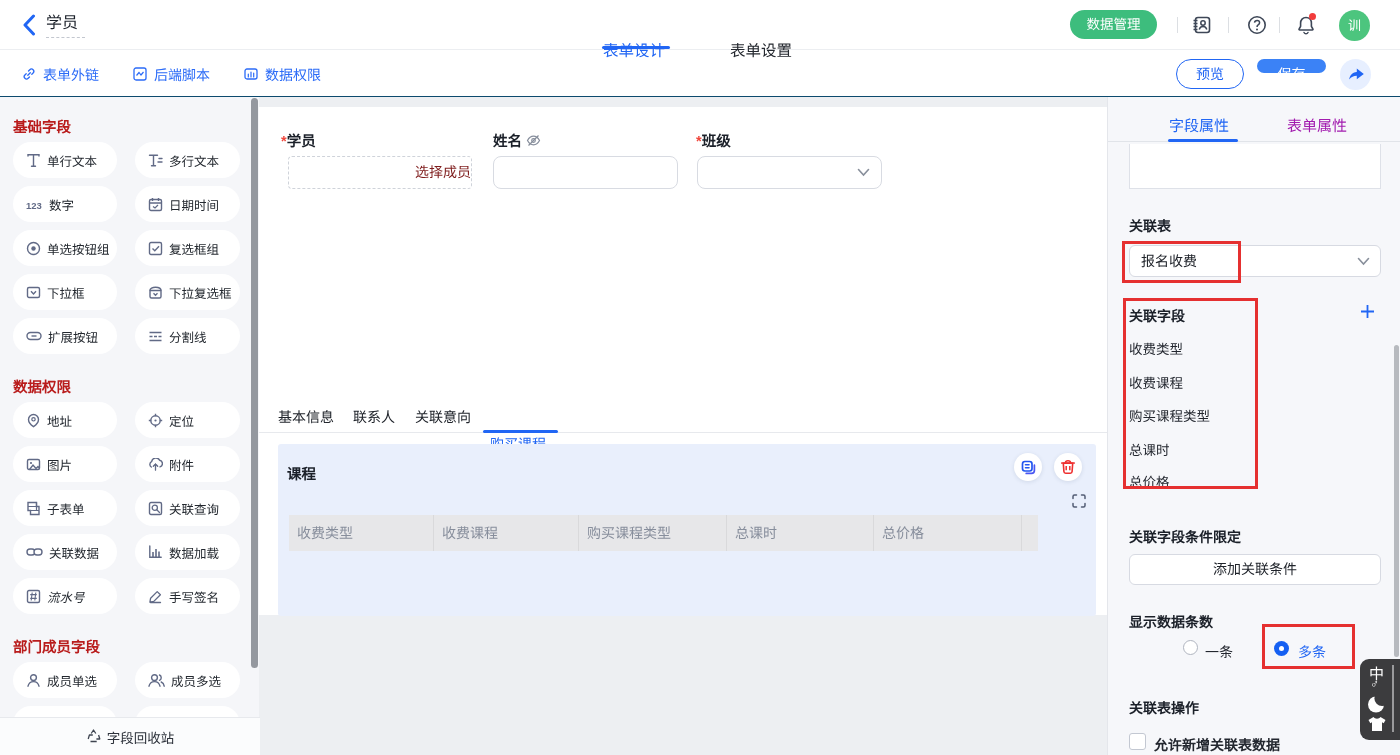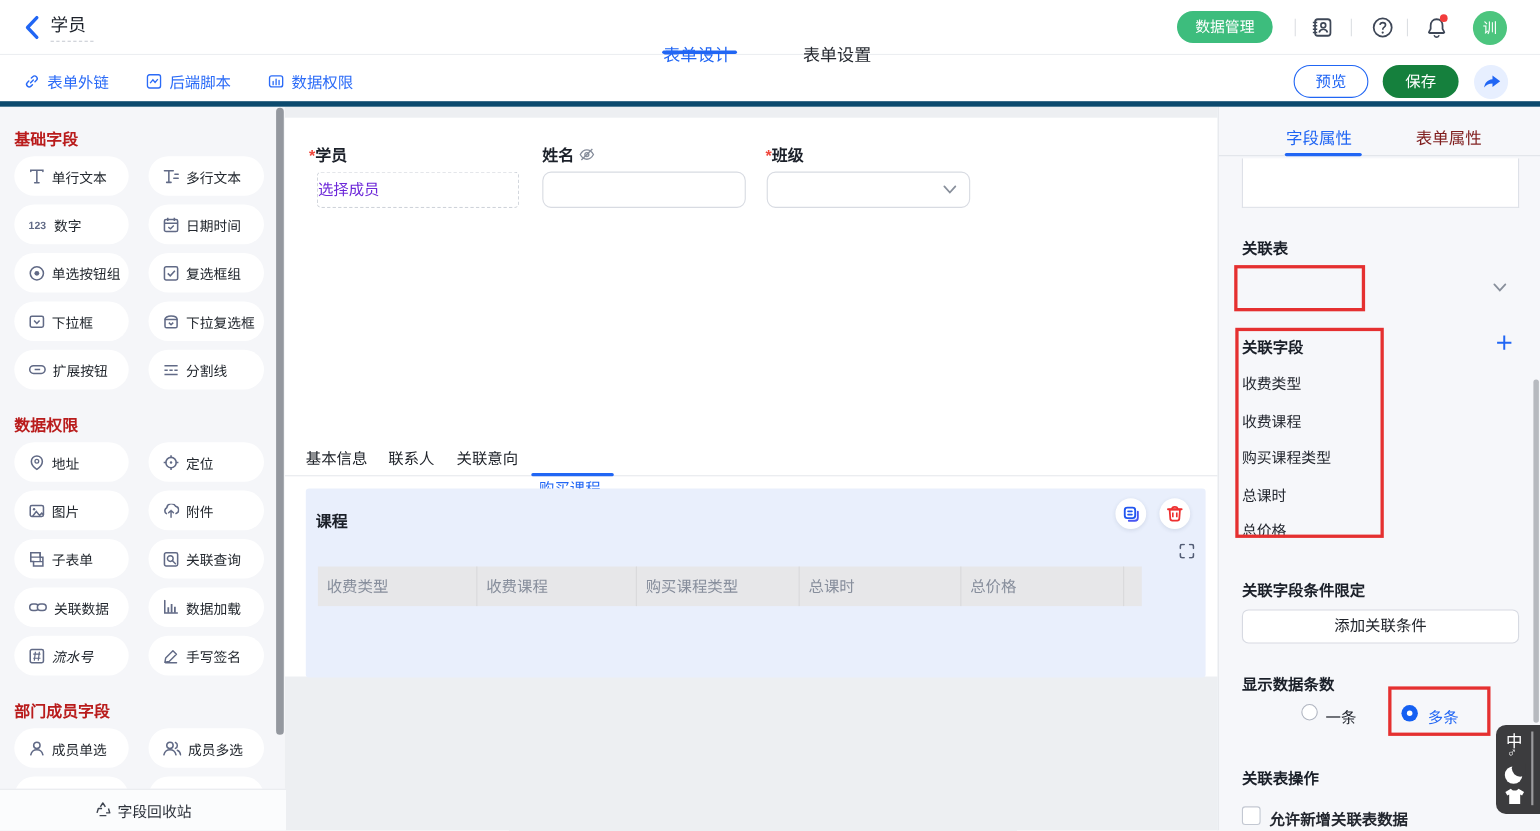--- a/index.html
+++ b/index.html
@@ -13,42 +13,42 @@
 .title{position:absolute;left:46px;top:9px;font-size:16px;color:#1b2029;border-bottom:1px dashed #c3c7cf;padding:0 7px 4px 0;}
 .toptab{position:absolute;top:11px;font-size:15.5px;height:28px;line-height:28px;color:#24282f;margin-top:26px;}
 .toptab.act{color:#2166f4;}
 .topunderline{position:absolute;left:602px;top:46px;width:68px;height:3px;background:#2166f4;border-radius:2px;}
 .gbtn{position:absolute;left:1070px;top:10px;width:87px;height:29px;border-radius:15px;background:#3dbd7d;color:#fff;font-size:13.5px;text-align:center;line-height:29px;}
 .vsep{position:absolute;top:17px;width:1px;height:16px;background:#dcdfe3;}
 .avatar{position:absolute;left:1339px;top:10px;width:31px;height:31px;border-radius:50%;background:#4cc57e;color:#fff;font-size:13px;text-align:center;line-height:31px;}
 .topicon{position:absolute;top:15px;width:20px;height:20px;color:#3e4757;}
 .beldot{position:absolute;left:1309px;top:13px;width:7px;height:7px;border-radius:50%;background:#f23c3c;}
 
-.toolbar{position:absolute;left:0;top:51px;width:1400px;height:46px;background:#fff;border-bottom:5px solid #0c4a6e;z-index:29;}
+.toolbar{position:absolute;left:0;top:51px;width:1400px;height:46px;background:#fff;border-bottom:1px solid #0c4a6e;z-index:29;}
 .tlink{position:absolute;top:0;height:46px;display:flex;align-items:center;color:#2b6bf7;font-size:14px;}
 .tlink svg{margin-right:7px;}
 .btn-preview{position:absolute;left:1176px;top:8px;width:68px;height:30px;border-radius:16px;border:1px solid #2166f4;color:#2166f4;font-size:14px;text-align:center;line-height:28px;background:#fff;}
-.btn-save{position:absolute;left:1257px;top:8px;width:69px;height:30px;border-radius:16px;background:#15803d;color:#fff;font-size:14px;text-align:center;line-height:30px;}
+.btn-save{position:absolute;left:1257px;top:8px;width:69px;height:14px;border-radius:16px;background:#3b82f6;color:#fff;font-size:14px;text-align:center;line-height:30px;}
 .btn-share{position:absolute;left:1340px;top:8px;width:31px;height:31px;border-radius:50%;background:#e7efff;}
 
 .sidebar{position:absolute;left:0;top:97px;width:259px;height:658px;background:#f5f6f9;overflow:hidden;}
 .sectitle{position:absolute;left:13px;font-size:14.5px;font-weight:bold;color:#b91c1c;}
 .pill{position:absolute;height:36px;background:#fff;border-radius:18px;display:flex;align-items:center;font-size:12.5px;color:#23282f;}
 .pill svg{margin:0 6px 0 13px;flex:none;color:#616a86;}
 .pill.c1{left:13px;width:104px;}
 .pill.c2{left:135px;width:105px;}
 .sb-scroll{position:absolute;left:251px;top:98px;width:7px;height:570px;background:#94989f;border-radius:4px;z-index:10;}
 .recyclebar{position:absolute;left:0;top:717px;width:260px;height:38px;background:#fbfcfd;border-top:1px solid #e7e9ed;display:flex;align-items:center;justify-content:center;font-size:13.5px;color:#2e333c;z-index:5;}
 .recyclebar svg{margin-right:6px;color:#3e4450;}
 
 .canvaswrap{position:absolute;left:259px;top:97px;width:848px;height:658px;background:#edeff2;}
 .canvas{position:absolute;left:0px;top:10px;width:848px;height:508px;background:#fff;}
 .flabel{position:absolute;font-size:14.5px;font-weight:bold;color:#1b2029;}
 .red{color:#f0473c;font-weight:bold;}
-.dashedbox{position:absolute;left:29px;top:49px;width:184px;height:33px;border:1px dashed #cfd3da;border-radius:4px;background:#fff;color:#6d28d9;font-size:14px;text-align:left;line-height:31px;}
+.dashedbox{position:absolute;left:29px;top:49px;width:184px;height:33px;border:1px dashed #cfd3da;border-radius:4px;background:#fff;color:#7f1d1d;font-size:14px;text-align:right;line-height:31px;font-family:Liberation Serif, serif;}
 .input{position:absolute;top:49px;width:185px;height:33px;border:1px solid #d8dbe2;border-radius:8px;background:#fff;}
 .ctabs{position:absolute;left:0;top:325px;width:848px;height:1px;background:#e7e9ed;}
 .ctab{position:absolute;font-size:14px;color:#20242b;}
 .ctab.act{color:#2166f4;}
 .ctabline{position:absolute;left:224px;top:323px;width:75px;height:3px;background:#2166f4;border-radius:2px;}
 .bluepanel{position:absolute;left:19px;top:337px;width:818px;height:172px;background:#e9effc;border-radius:3px;}
 .bp-title{position:absolute;left:9px;top:18px;font-size:14.5px;font-weight:bold;color:#1b2029;}
 .cbtn{position:absolute;top:9px;width:28px;height:28px;border-radius:50%;background:#fff;box-shadow:0 1px 4px rgba(31,56,88,.12);display:flex;align-items:center;justify-content:center;}
 .thead{position:absolute;left:11px;top:71px;width:749px;height:36px;display:flex;background:#e7e7e9;}
 .th{height:36px;line-height:36px;padding-left:8px;font-size:14px;color:#878e9c;border-right:1px solid #d9d9db;overflow:hidden;white-space:nowrap;}
@@ -358,25 +358,26 @@
         <div class="th" style="width:16px;border-right:none;"></div>
       </div>
     </div>
   </div>
 </div>
 <div class="sb-scroll"></div>
 
 <div class="rpanel">
   <div class="rtabs">
     <span class="abs" style="left:61px;top:17px;color:#2166f4;">字段属性</span>
-    <span class="abs" style="left:179px;top:17px;color:#7f1d1d;">表单属性</span>
+    <span class="abs" style="left:179px;top:17px;color:#a21caf;">表单属性</span>
     <div class="abs" style="left:60px;top:42px;width:70px;height:3px;background:#2166f4;border-radius:2px;"></div>
   </div>
   <div class="whitebox"></div>
   <div class="rlabel" style="top:118px;">关联表</div>
+  <div class="rselect">报名收费</div>
   <svg class="abs" style="left:249px;top:160px;" width="13" height="9" viewBox="0 0 13 9">
       <path d="M1.5 1.5 6.5 7 11.5 1.5" fill="none" stroke="#888f9b" stroke-width="1.6" stroke-linecap="round"></path>
     </svg>
   <div class="rlabel" style="top:208px;">关联字段</div>
   <svg class="abs" style="left:252px;top:207px;" width="15" height="15" viewBox="0 0 15 15">
       <path d="M7.5 1v13M1 7.5h13" stroke="#2166f4" stroke-width="1.8"></path>
     </svg>
   <div class="ritem" style="top:241px;">收费类型</div>
   <div class="ritem" style="top:275px;">收费课程</div>
   <div class="ritem" style="top:308px;">购买课程类型</div>

